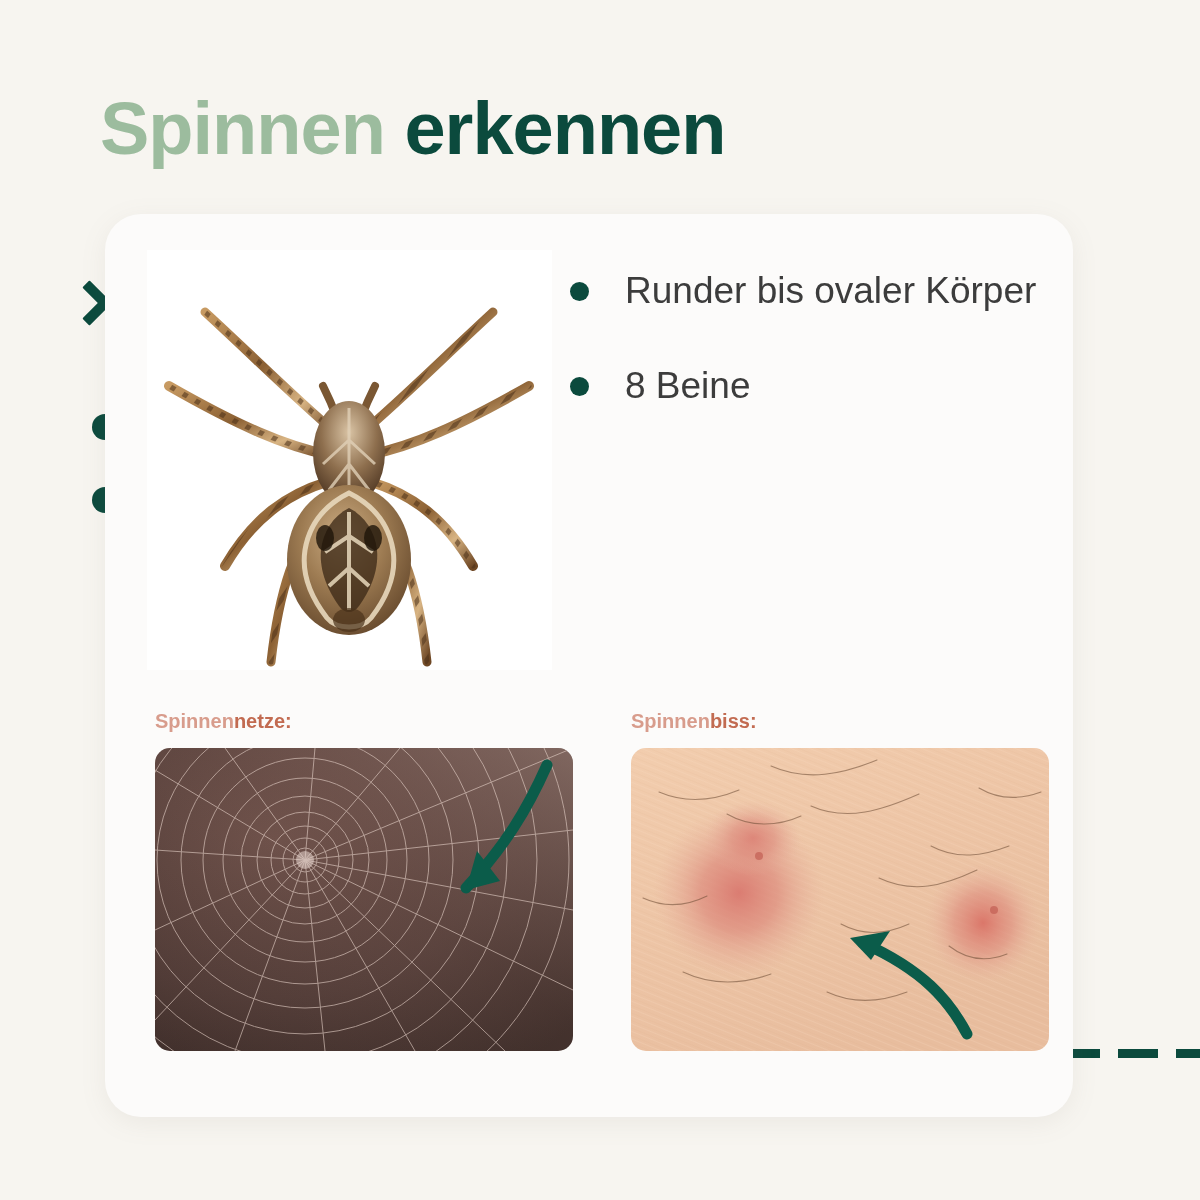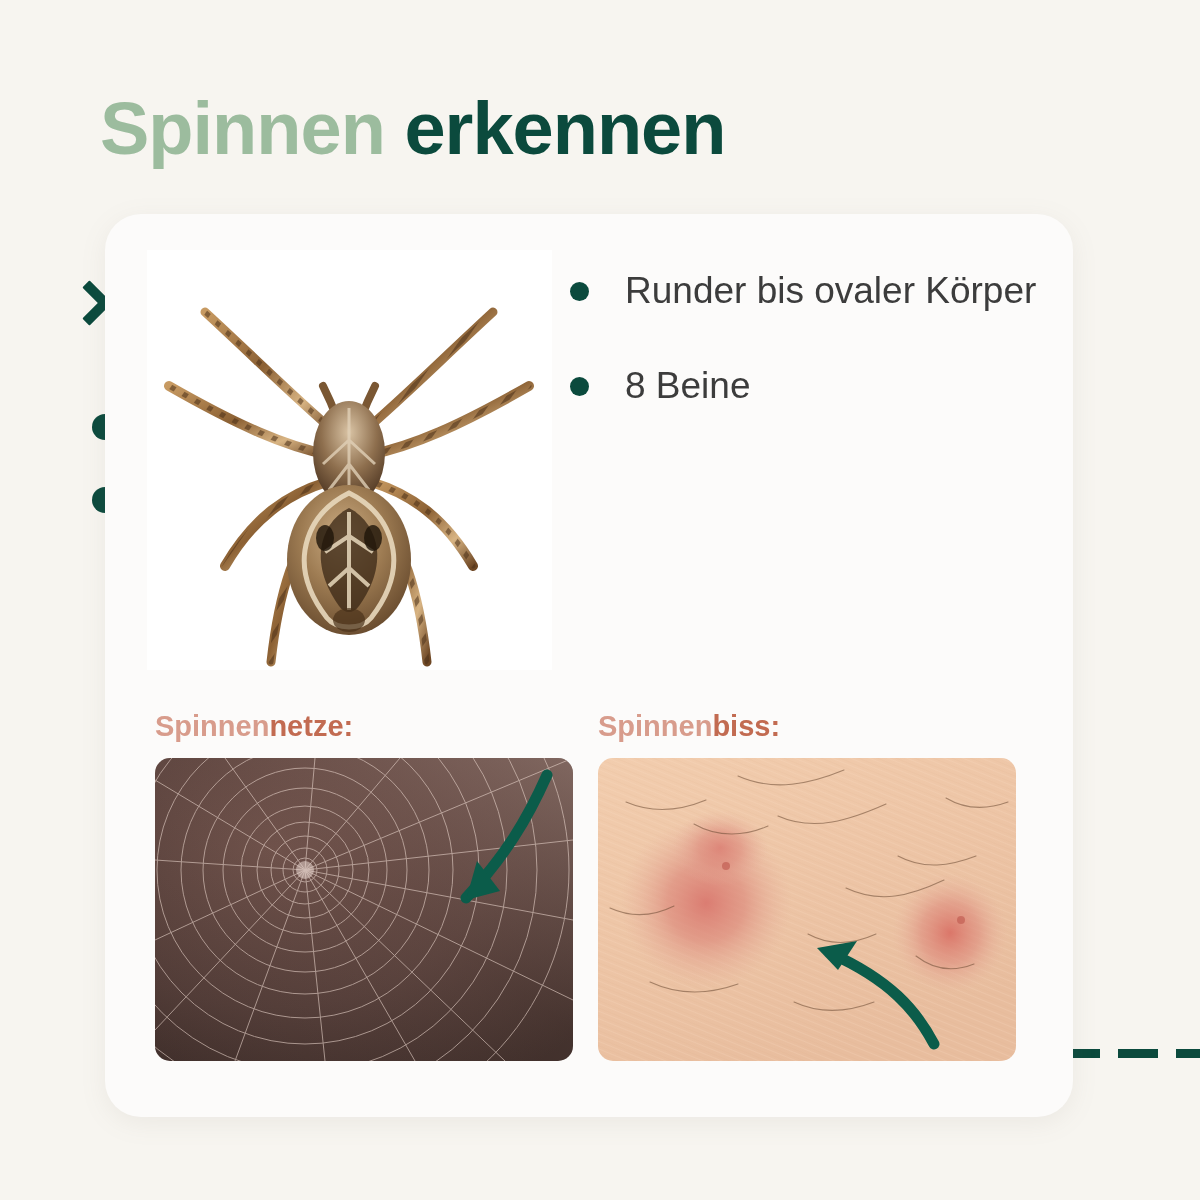--- a/index.html
+++ b/index.html
@@ -131,24 +131,24 @@
     font-weight: 400;
   }
 
   
   .photo-col {
     position: absolute;
     top: 496px;
     width: 420px;
   }
   .photo-col.left  { left: 50px; }
-  .photo-col.right { left: 493px; }
+  .photo-col.right { left: 526px; }
 
   .photo-caption {
-    font-size: 29px;
+    font-size: 20px;
     font-weight: bold;
     margin-bottom: 15px;
     white-space: nowrap;
   }
   .cap-light { color: #d89c8c; }
   .cap-dark  { color: #c26b51; }
 
   .photo-frame {
     position: relative;
     width: 418px;

